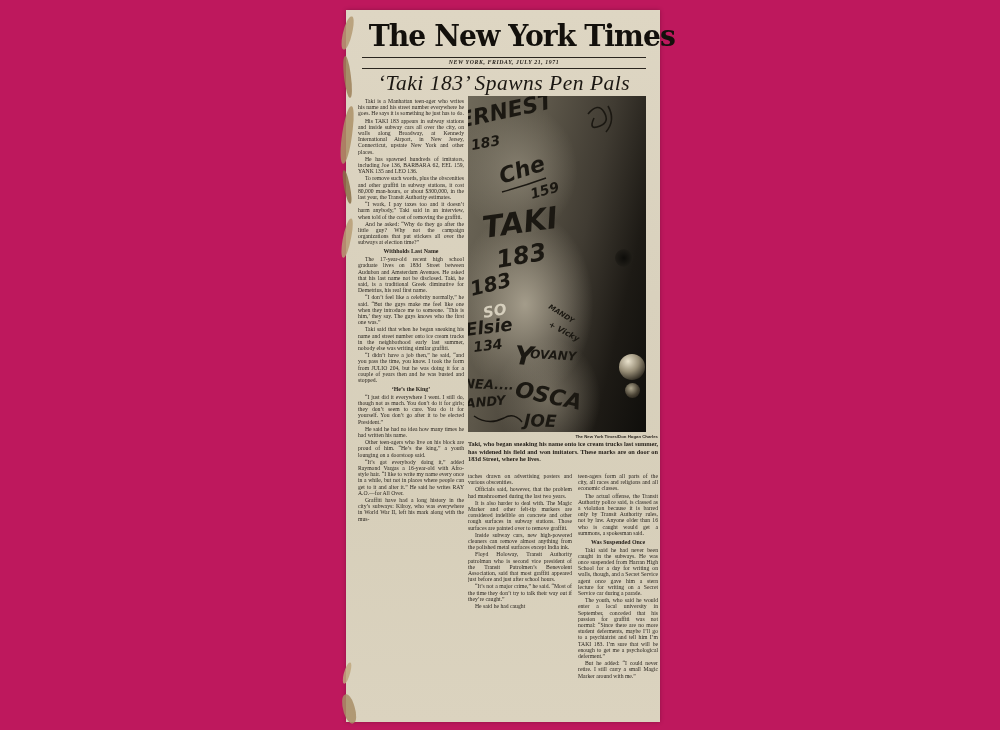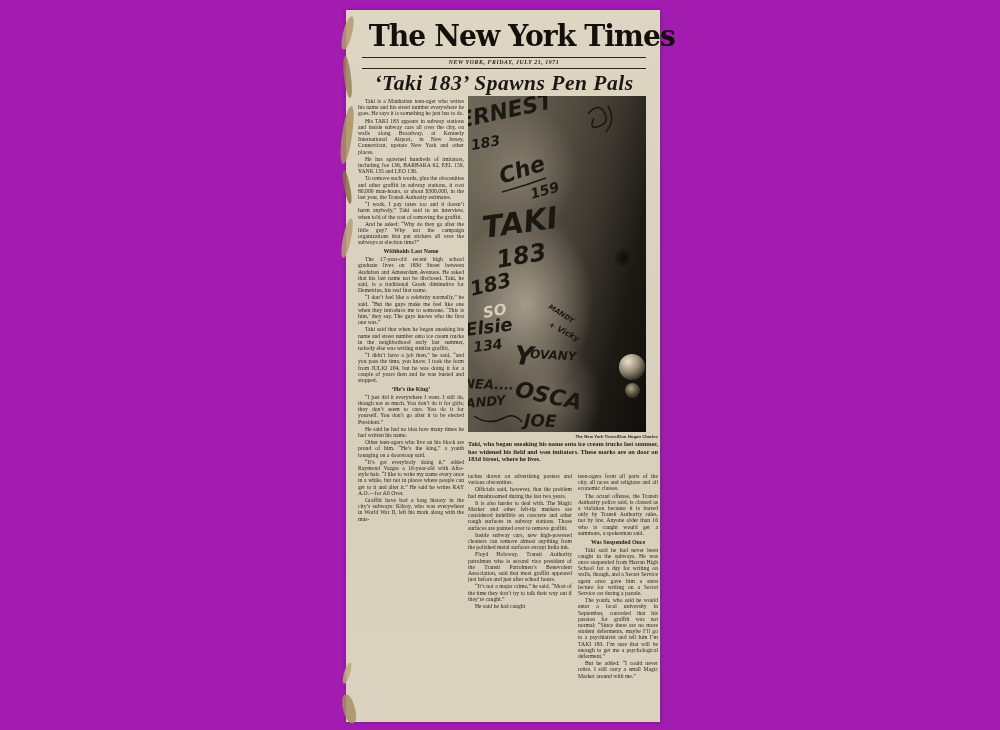--- a/index.html
+++ b/index.html
@@ -1,16 +1,16 @@
 <!DOCTYPE html>
 <html><head>
 <meta charset="utf-8">
 <style>
   html,body{margin:0;padding:0;}
-  .page{position:relative;width:1000px;height:730px;background:#a21caf;overflow:hidden;
+  .page{position:relative;width:1000px;height:730px;background:#be185d;overflow:hidden;
         font-family:"Liberation Serif",serif;}
   .clipping{position:absolute;left:346px;top:10px;width:314px;height:712px;
         background:linear-gradient(180deg,#ded6c3 0%,#d9d1bd 40%,#d7cfba 70%,#dbd3bf 100%);
         box-shadow:0 0 4px rgba(0,0,0,0.25);}
   
   .tear{position:absolute;border-radius:60% 40% 55% 45%;opacity:.85;}
   .t1{left:-3px;top:6px;width:9px;height:34px;background:#b49a72;transform:rotate(12deg);}
   .t2{left:-2px;top:46px;width:7px;height:42px;background:#9c8058;transform:rotate(-8deg);}
   .t3{left:-4px;top:96px;width:10px;height:58px;background:#ab9166;transform:rotate(7deg);}
   .t4{left:-2px;top:160px;width:6px;height:34px;background:#8a7048;transform:rotate(-12deg);}
@@ -20,21 +20,21 @@
 
   .masthead{position:absolute;left:14px;top:8px;width:288px;text-align:center;
         font-family:"DejaVu Serif",serif;font-weight:bold;font-size:30px;color:#13100c;
         letter-spacing:-1px;transform:scaleX(.94);transform-origin:center;white-space:nowrap;}
   .rule{position:absolute;left:16px;width:284px;border-top:1.6px solid #2a251f;}
   .rule-top{top:47px;}
   .rule-bot{top:58px;}
   .dateline{position:absolute;left:16px;top:48.5px;width:284px;text-align:center;
         font-style:italic;font-weight:bold;font-size:5.8px;letter-spacing:.6px;color:#2a251f;}
   .headline{position:absolute;left:10px;top:61px;width:296px;text-align:center;
-        font-weight:bold;font-style:italic;font-size:21.5px;letter-spacing:.5px;color:#1b1712;
+        font-weight:normal;font-style:italic;font-size:21.5px;letter-spacing:.5px;color:#1b1712;
         white-space:nowrap;}
 
   .col{position:absolute;overflow:hidden;color:#2b2620;}
   .col1{left:12px;top:88px;width:106px;height:598px;}
   .col2{left:122px;top:463px;width:104px;height:232px;}
   .col3{left:232px;top:463px;width:80px;height:248px;}
   .para{margin:0 0 1px 0;text-indent:7px;text-align:justify;
         font-size:5.7px;line-height:6.2px;}
   .para.cont{text-indent:0;}
   .subhead{margin:2.5px 0 2px 0;text-align:center;font-size:5.9px;font-weight:bold;

